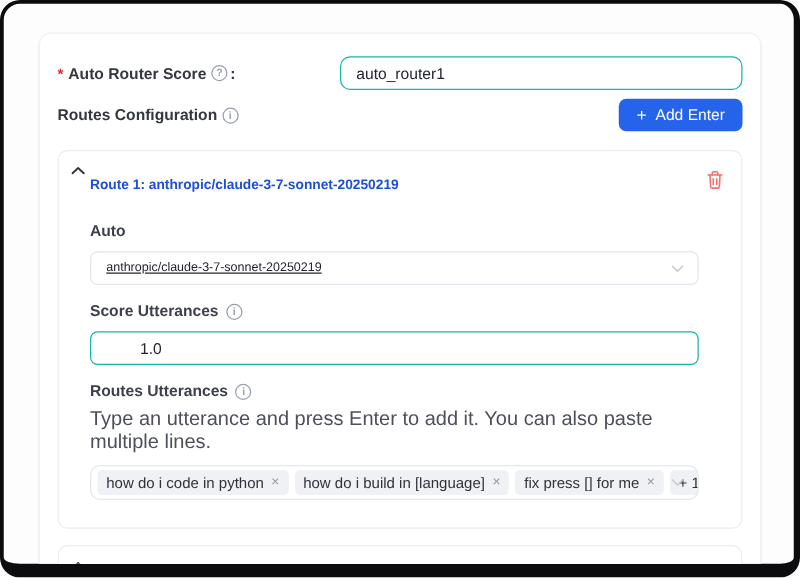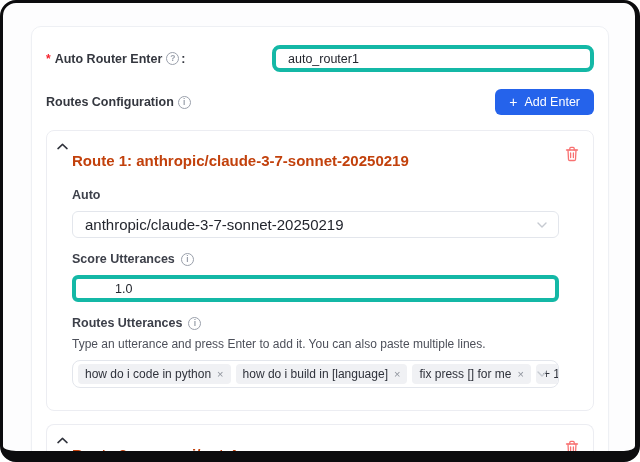--- a/index.html
+++ b/index.html
@@ -40,28 +40,28 @@
   .circle-icon {
     width: 13px; height: 13px; flex: none;
     border: 1.2px solid #9aa0ab; border-radius: 50%;
     display: inline-flex; align-items: center; justify-content: center;
     font-size: 8.5px; line-height: 1; color: #9aa0ab; font-weight: 600;
     margin-left: 4px;
   }
   .colon { margin-left: 2px; }
   .text-input {
     flex: 1; height: 27px;
-    border: 4px solid #14b8a6; border-radius: 8px;
+    border: 1px solid #14b8a6; border-radius: 8px;
     background: #fff; outline: none;
     font-family: "Liberation Sans", sans-serif;
     font-size: 12.5px; color: #23262e;
     padding: 0 12px; width: 100%;
   }
   
-  .routes-row { display: flex; align-items: center; justify-content: space-between; margin-top: 17px; }
+  .routes-row { display: flex; align-items: center; justify-content: space-between; margin-top: 7px; }
   .routes-label { display: flex; align-items: center; font-size: 12.5px; font-weight: 600; color: #34373f; }
   .add-btn {
     height: 26px; padding: 0 14px;
     background: #2563eb; color: #ffffff;
     border: none; border-radius: 6px;
     font-family: "Liberation Sans", sans-serif;
     font-size: 12.5px; font-weight: 500;
     display: inline-flex; align-items: center; gap: 7px;
     cursor: pointer;
   }
@@ -69,44 +69,44 @@
   
   .route-panel {
     border: 1px solid #ecedf2; border-radius: 8px;
     background: #ffffff; margin-top: 15px; position: relative;
   }
   .route-panel.partial { height: 90px; border-bottom: none; border-radius: 8px 8px 0 0; margin-top: 13px; }
   .panel-header { position: relative; height: 42px; cursor: pointer; }
   .collapse-icon { position: absolute; left: 10px; top: 12px; display: inline-flex; }
   .panel-title {
     position: absolute; left: 25px; top: 21px;
-    font-size: 15px; font-weight: 600; color: #c2410c; white-space: nowrap;
+    font-size: 11px; font-weight: 600; color: #1d4ed8; white-space: nowrap;
   }
   .trash-btn {
     position: absolute; right: 14px; top: 15px;
     background: none; border: none; cursor: pointer;
     display: inline-flex; padding: 0;
   }
   .panel-body { padding: 12px 34px 22px 25px; }
   .field-label {
     display: flex; align-items: center;
     font-size: 12.5px; font-weight: 600; color: #3d404a;
     margin: 14px 0 9px 0;
   }
   .field-label.first { margin-top: 3px; }
   .field-label .circle-icon { margin-left: 6px; }
   .select-box {
     position: relative; height: 27px;
     border: 1px solid #e3e6ec; border-radius: 6px;
     background: #fff; display: flex; align-items: center;
     padding: 0 26px 0 12px; cursor: pointer;
   }
-  .select-box .value { font-size: 15px; color: #23262e; white-space: nowrap; }
+  .select-box .value { font-size: 10px; color: #23262e; white-space: nowrap; text-decoration: underline; }
   .select-caret { position: absolute; right: 11px; top: 50%; transform: translateY(-50%); display: inline-flex; }
-  .hint { font-size: 12px; color: #4d505a; margin: -2px 0 9px 0; }
+  .hint { font-size: 16px; color: #4d505a; margin: -2px 0 9px 0; }
   .tags-box {
     position: relative; height: 28px;
     border: 1px solid #e3e6ec; border-radius: 8px;
     background: #fff; display: flex; align-items: center;
     gap: 5px; padding: 0 30px 0 5px; cursor: text; overflow: hidden;
   }
   .tag {
     background: #f0f1f4; border-radius: 4px;
     padding: 3px 7px; font-size: 12px; color: #2f323b;
     display: inline-flex; align-items: center; gap: 6px; white-space: nowrap; flex: none; justify-content: center;
@@ -115,21 +115,21 @@
 </style>
 </head>
 <body>
 
 <div class="window">
   <div class="card">
 
     <div class="name-row">
       <div class="name-label">
         <span class="req">*</span>
-        <span>Auto Router Enter</span>
+        <span>Auto Router Score</span>
         <span class="circle-icon">?</span>
         <span class="colon">:</span>
       </div>
       <input class="text-input" type="text" value="auto_router1" style="">
     </div>
 
     <div class="routes-row">
       <div class="routes-label">
         <span>Routes Configuration</span>
         <span class="circle-icon">i</span>

